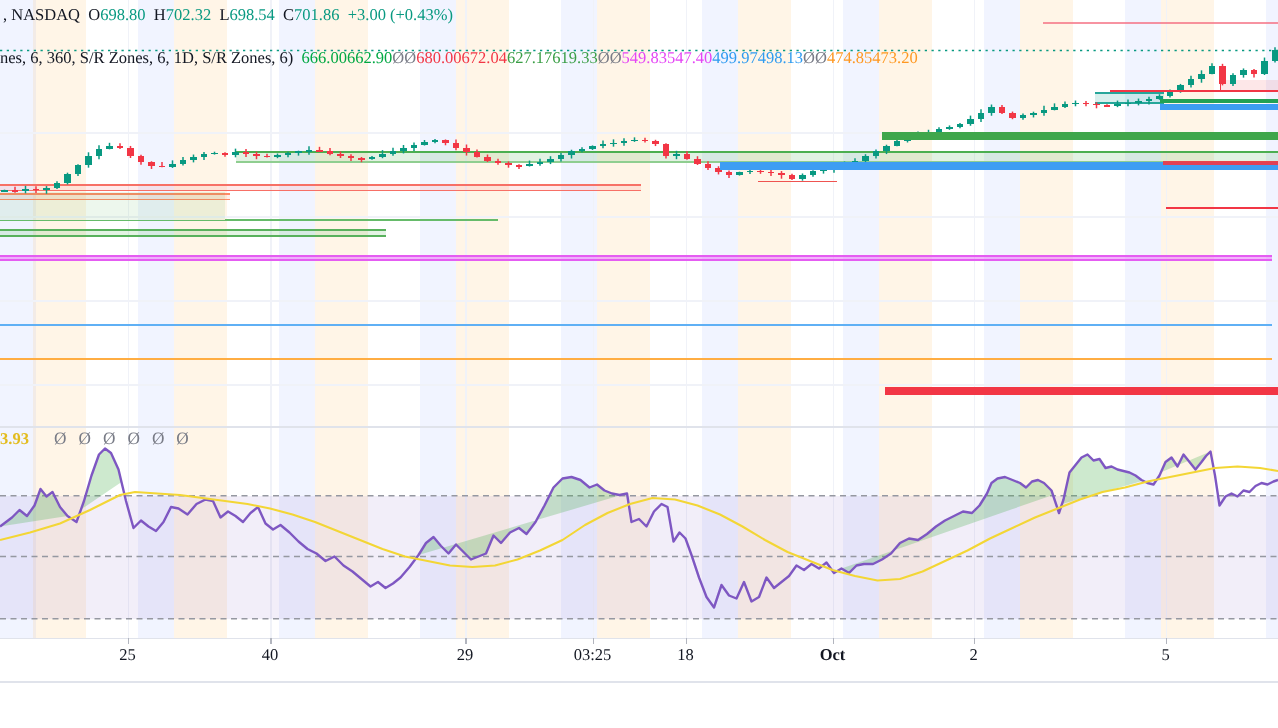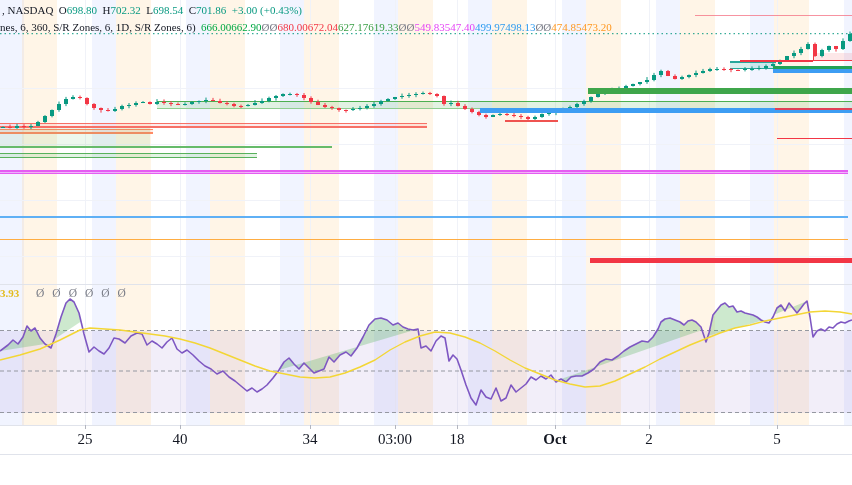--- a/index.html
+++ b/index.html
@@ -2,21 +2,21 @@
 <html><head>
 <meta charset="utf-8">
 <style>
   html,body{margin:0;padding:0;background:#fff;}
   #app{position:relative;width:852px;height:485px;background:#ffffff;overflow:hidden;
        font-family:Liberation Serif, serif;padding-left:20px;}
   #chart-svg{position:absolute;left:0;top:0;}
   .sl{position:absolute;font-size:11px;line-height:13px;white-space:nowrap;color:#131722;}
   .sl span{margin-right:0;}
   .val{margin-right:14px;}
-  .time-axis{position:absolute;left:0;top:429px;width:837px;height:26px;font-size:15px;color:#131722;}
+  .time-axis{position:absolute;left:0;top:429px;width:837px;height:26px;font-size:11px;color:#131722;}
   .tlabel{position:absolute;transform:translateX(-50%);top:2px;}
   .osc-row{position:absolute;font-size:11px;white-space:nowrap;}
   .osc-row .empty{color:#787b86;margin-right:8px;font-size:11.5px;}
 </style>
 </head>
 <body>
 
 <div id="app">
   <svg id="chart-svg" width="852" height="485" viewBox="0 0 852 485">
       <rect x="0" y="0" width="24" height="425" fill="rgba(98,128,255,0.085)" shape-rendering="crispEdges"></rect>
@@ -353,33 +353,33 @@
 
   <div class="sl" style="left:2px;top:4px;">
     <span>, NASDAQ</span><span>&nbsp;</span>
     <span>O</span><span class="ohlc-val" style="color: rgb(8, 153, 129);">698.80</span><span>&nbsp;</span>
     <span>H</span><span class="ohlc-val" style="color: rgb(8, 153, 129);">702.32</span><span>&nbsp;</span>
     <span>L</span><span class="ohlc-val" style="color: rgb(8, 153, 129);">698.54</span><span>&nbsp;</span>
     <span>C</span><span class="ohlc-val" style="color: rgb(8, 153, 129);">701.86</span><span>&nbsp;</span>
     <span class="ohlc-val" style="color: rgb(8, 153, 129);">+3.00 (+0.43%)</span>
   </div>
 
-  <div class="sl" style="left:0;top:21px;">
+  <div class="sl" style="left:0;top:33px;">
     <span>nes, 6, 360, S/R Zones, 6, 1D, S/R Zones, 6)</span><span>&nbsp;</span>
     <span id="indicator-values"><span class="val" style="color: rgb(0, 168, 67);">666.00</span><span class="val" style="color: rgb(0, 168, 67);">662.90</span><span class="val" style="color: rgb(120, 123, 134);">Ø</span><span class="val" style="color: rgb(120, 123, 134);">Ø</span><span class="val" style="color: rgb(242, 54, 69);">680.00</span><span class="val" style="color: rgb(242, 54, 69);">672.04</span><span class="val" style="color: rgb(58, 158, 70);">627.17</span><span class="val" style="color: rgb(58, 158, 70);">619.33</span><span class="val" style="color: rgb(120, 123, 134);">Ø</span><span class="val" style="color: rgb(120, 123, 134);">Ø</span><span class="val" style="color: rgb(229, 69, 245);">549.83</span><span class="val" style="color: rgb(229, 69, 245);">547.40</span><span class="val" style="color: rgb(46, 155, 240);">499.97</span><span class="val" style="color: rgb(46, 155, 240);">498.13</span><span class="val" style="color: rgb(120, 123, 134);">Ø</span><span class="val" style="color: rgb(120, 123, 134);">Ø</span><span class="val" style="color: rgb(255, 152, 33);">474.85</span><span class="val" style="color: rgb(255, 152, 33);">473.20</span></span>
   </div>
 
   <div class="osc-row" style="left:0;top:287px;">
     <span class="val" style="color: rgb(227, 188, 31); font-weight: 600;">3.93</span>
     <span id="osc-empties"><span class="empty">Ø</span><span class="empty">Ø</span><span class="empty">Ø</span><span class="empty">Ø</span><span class="empty">Ø</span><span class="empty">Ø</span></span>
   </div>
 
   <div class="time-axis" id="time-axis">
       <div class="tlabel" style="left: 85px;">25</div>
       <div class="tlabel" style="left: 180px;">40</div>
-      <div class="tlabel" style="left: 310px;">34</div>
-      <div class="tlabel" style="left: 395px;">03:00</div>
+      <div class="tlabel" style="left: 310px;">29</div>
+      <div class="tlabel" style="left: 395px;">03:25</div>
       <div class="tlabel" style="left: 457px;">18</div>
       <div class="tlabel" style="left: 555px; font-weight: 700;">Oct</div>
       <div class="tlabel" style="left: 649px;">2</div>
       <div class="tlabel" style="left: 777px;">5</div>
     </div>
 </div>
 
 </body></html>

